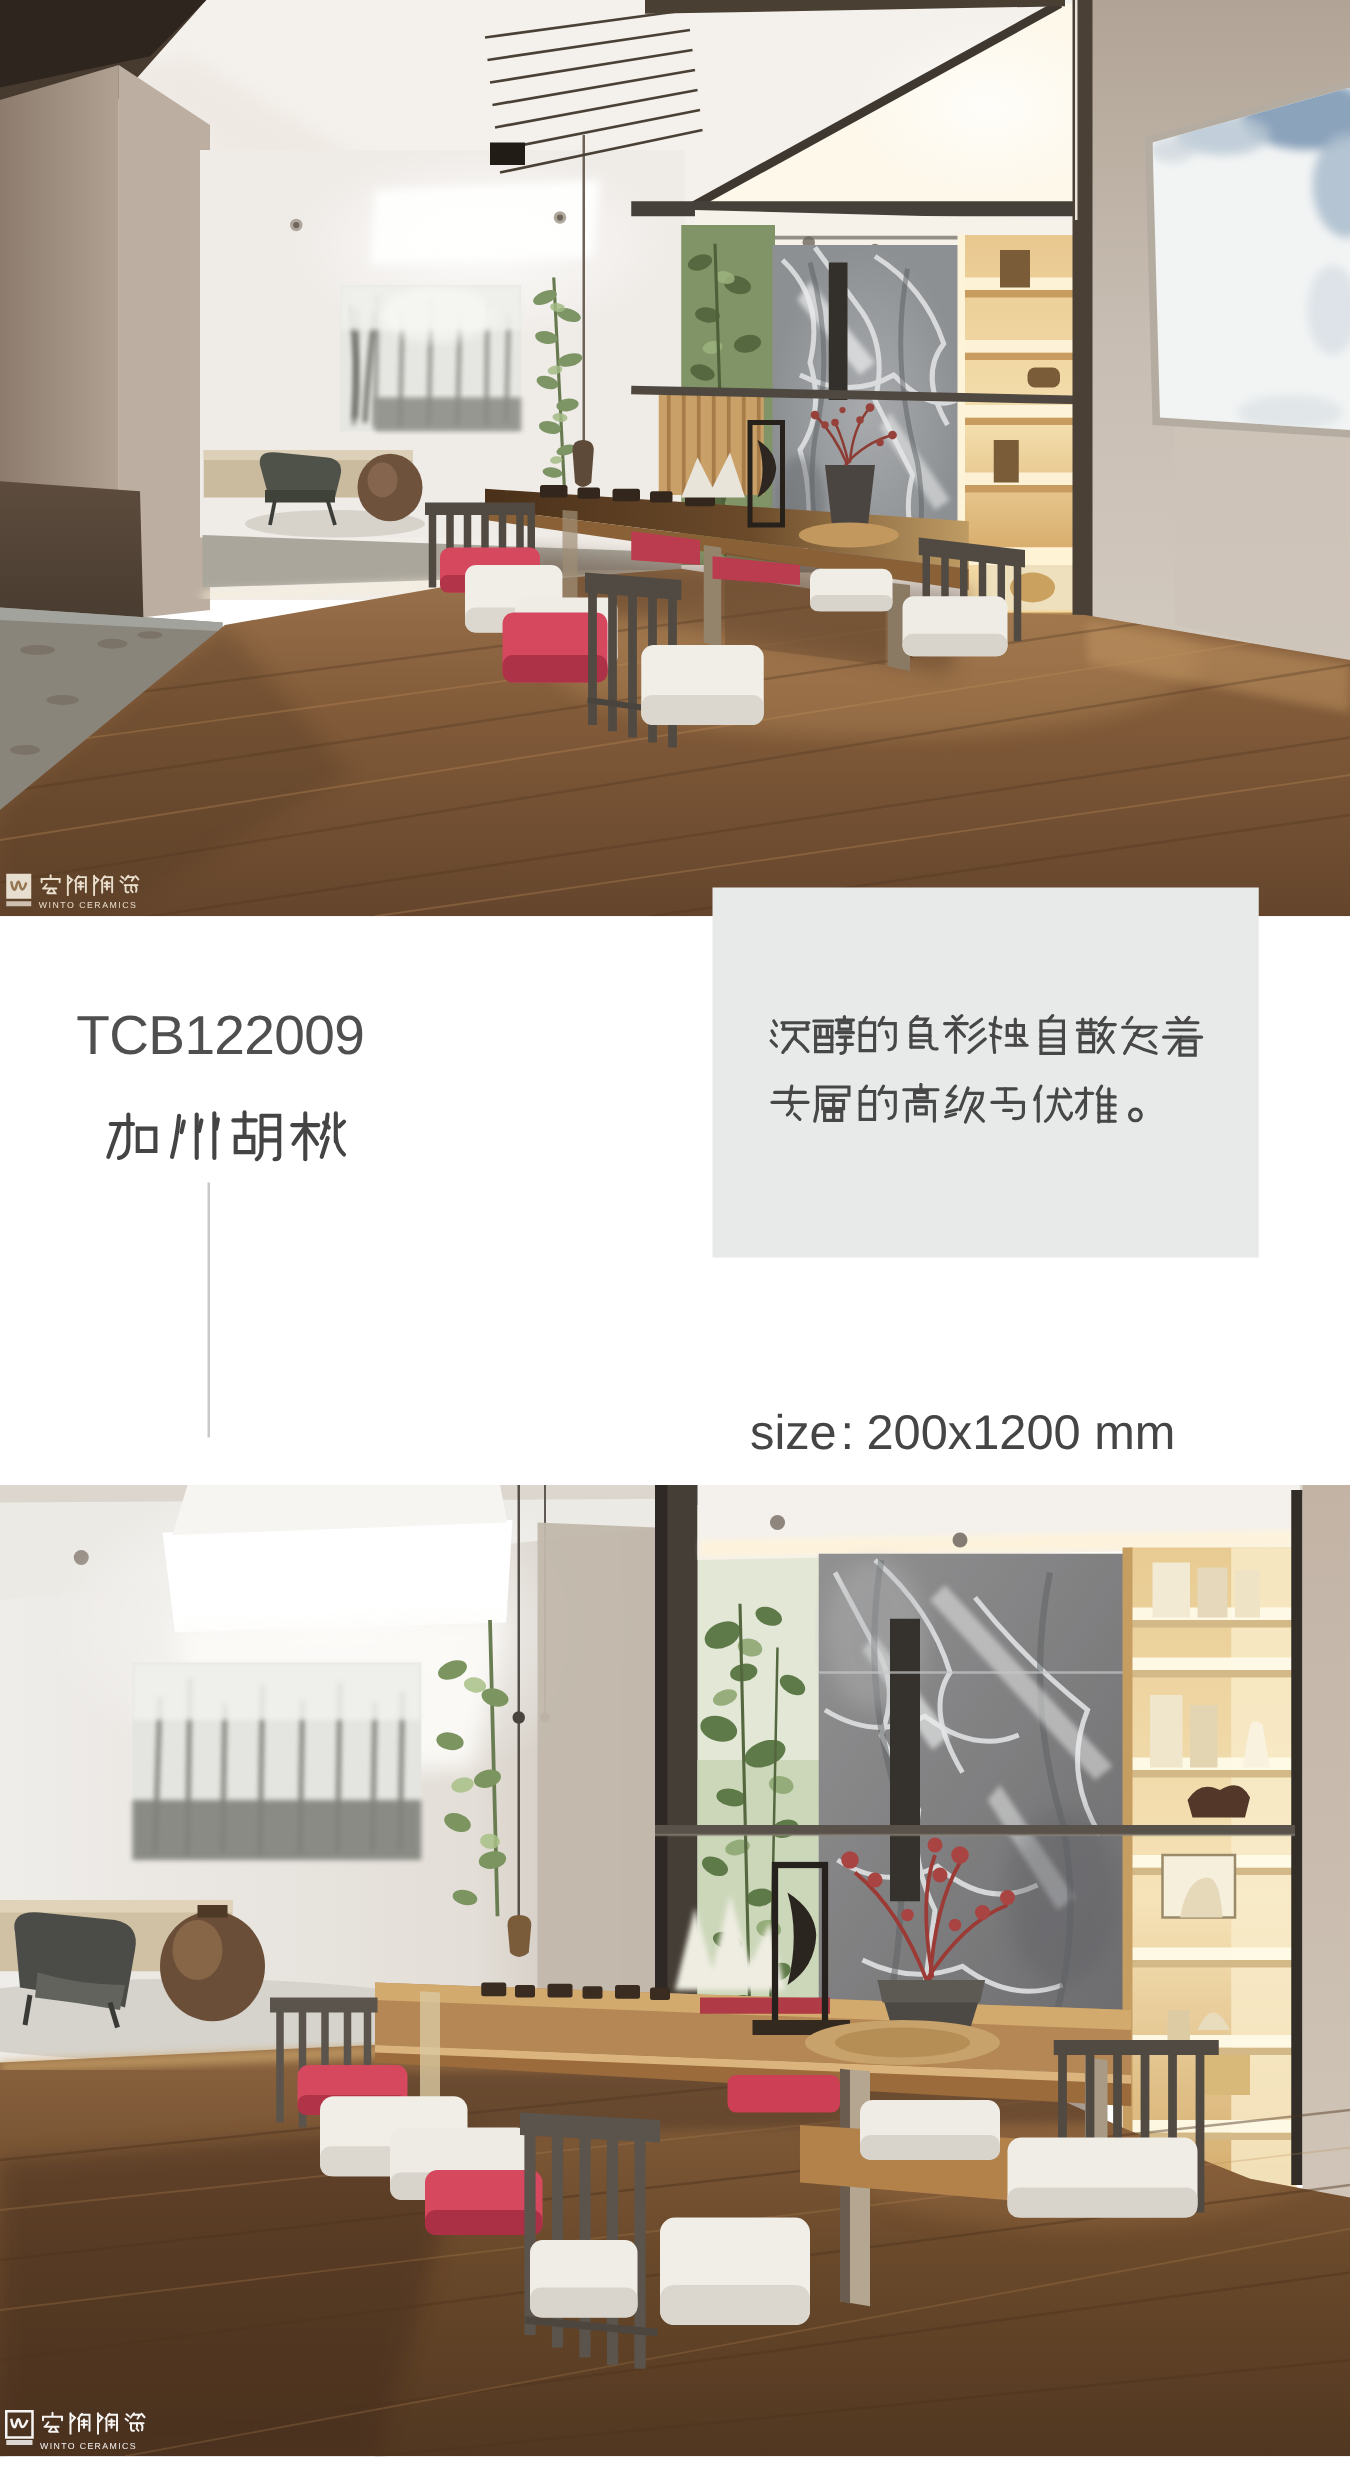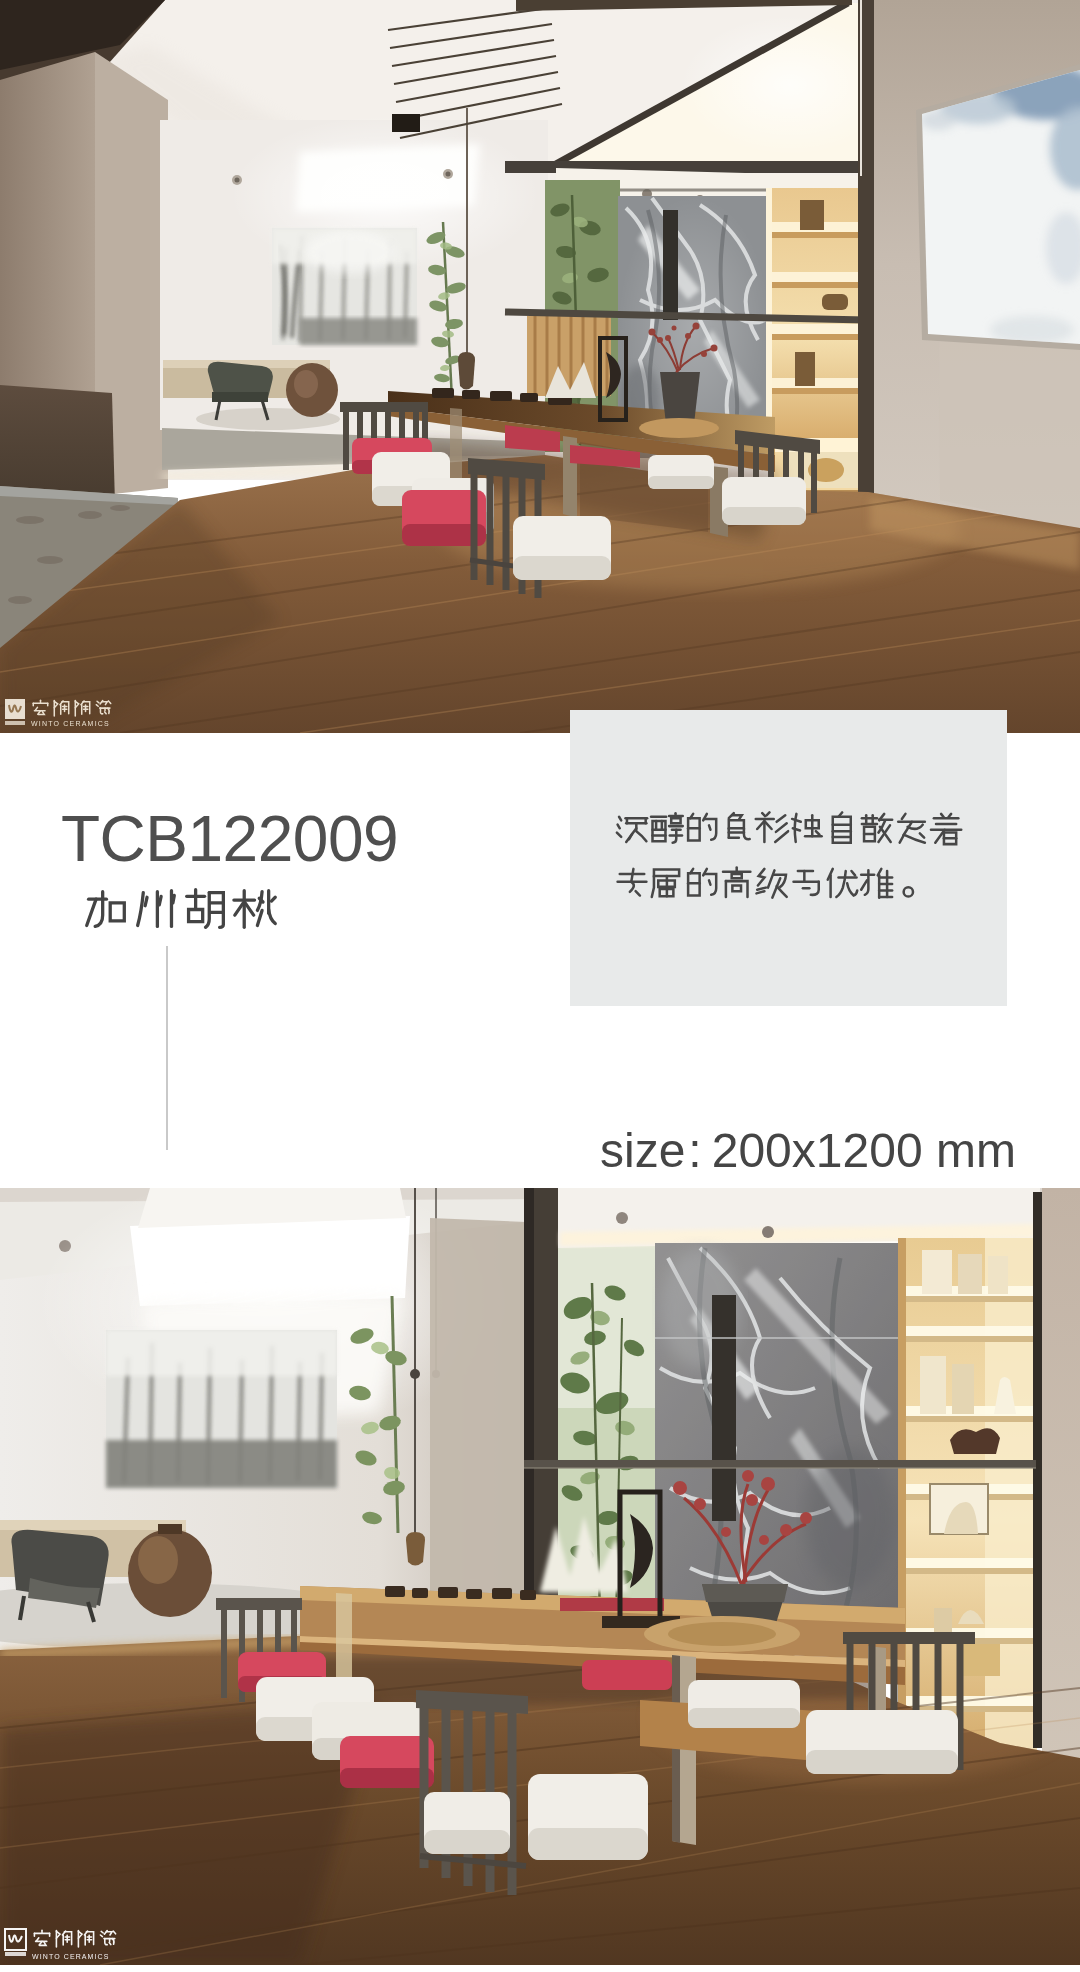--- a/index.html
+++ b/index.html
@@ -705,21 +705,21 @@
 <g color="#f6eddd">
 <use href="#c_hong" x="31" y="699" width="19" height="19"></use>
 <use href="#c_tao2" x="52" y="699" width="19" height="19"></use>
 <use href="#c_tao2" x="73" y="699" width="19" height="19"></use>
 <use href="#c_ci" x="94" y="699" width="19" height="19"></use>
 </g>
 <text x="31" y="726" font-size="7" fill="#f6eddd" style="letter-spacing:1.2px">WINTO CERAMICS</text>
 </g>
 </svg>
 
-<div class="abs" style="left:61px;top:807px;font-size:64px;line-height:1;color:#4f4f4f;letter-spacing:-0.5px">TCB122009</div>
+<div class="abs" style="left:61px;top:807px;font-size:44px;line-height:1;color:#4f4f4f;letter-spacing:-0.5px">TCB122009</div>
 
 <svg class="abs" style="left:82px;top:886px;color:#444" width="240" height="50">
 <use href="#c_jia" x="0" y="0" width="47" height="47"></use>
 <use href="#c_zhou" x="50" y="0" width="47" height="47"></use>
 <use href="#c_hu" x="100" y="0" width="47" height="47"></use>
 <use href="#c_tao" x="150" y="0" width="47" height="47"></use>
 </svg>
 
 <div class="abs" style="left:166px;top:946px;width:2px;height:204px;background:#c9c9c9"></div>
 
@@ -743,21 +743,21 @@
 <use href="#c_shu" x="34.9" y="0" width="36" height="36"></use>
 <use href="#c_de" x="69.8" y="0" width="36" height="36"></use>
 <use href="#c_gao" x="104.7" y="0" width="36" height="36"></use>
 <use href="#c_ji" x="139.6" y="0" width="36" height="36"></use>
 <use href="#c_yu2" x="174.5" y="0" width="36" height="36"></use>
 <use href="#c_you" x="209.4" y="0" width="36" height="36"></use>
 <use href="#c_ya" x="244.3" y="0" width="36" height="36"></use>
 <use href="#c_period" x="279.2" y="0" width="36" height="36"></use>
 </svg>
 
-<div class="abs" style="left:600px;top:1127px;font-size:48px;line-height:1;color:#454545">size<span style="padding:0 10px 0 3px">:</span>200x1200 mm</div>
+<div class="abs" style="left:600px;top:1127px;font-size:39px;line-height:1;color:#454545">size<span style="padding:0 10px 0 3px">:</span>200x1200 mm</div>
 
 <svg class="abs" style="left:0;top:1188px" width="1080" height="777" id="p2">
 <defs>
 <linearGradient id="f2" x1="0" y1="440" x2="0" y2="777" gradientUnits="userSpaceOnUse">
 <stop offset="0" stop-color="#8c6440"></stop>
         <stop offset="0.5" stop-color="#6b4a2b"></stop>
         <stop offset="1" stop-color="#513721"></stop>
 </linearGradient>
 <linearGradient id="lw2" x1="0" y1="0" x2="1" y2="0">
 <stop offset="0" stop-color="#efedea"></stop>

